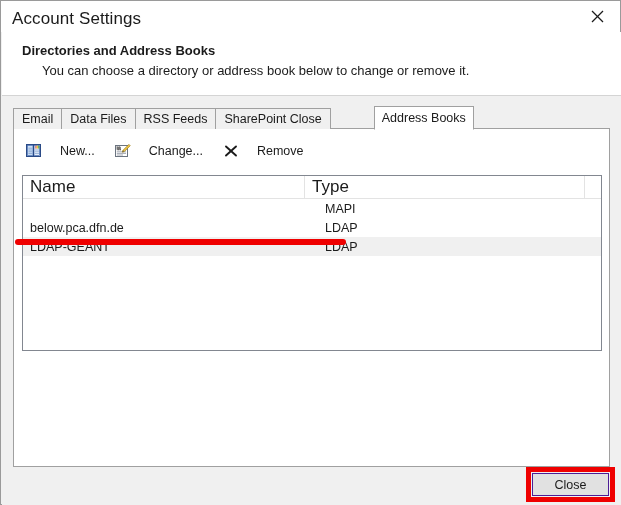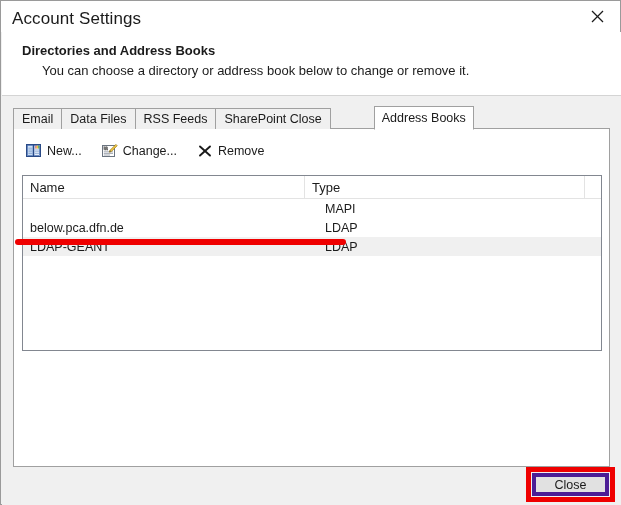--- a/index.html
+++ b/index.html
@@ -164,20 +164,21 @@
     align-items: center;
   }
   .tb-btn {
     display: flex;
     align-items: center;
     height: 22px;
     padding: 0 6px;
     margin-right: 8px;
     cursor: default;
     white-space: nowrap;
+    gap: 13px;
   }
   .tb-btn .tb-label {
     font-size: 12.5px;
     color: #1b1b1b;
     margin-left: 5px;
   }
   .tb-ico {
     width: 16px;
     height: 16px;
     display: block;
@@ -203,21 +204,21 @@
     border-bottom: 1px solid #e3e3e3;
     box-sizing: border-box;
   }
   .lv-th {
     position: absolute;
     top: 0;
     height: 22px;
     display: flex;
     align-items: center;
     box-sizing: border-box;
-    font-size: 13px;
+    font-size: 17px;
     color: #1b1b1b;
     padding-left: 7px;
     cursor: default;
     white-space: nowrap;
   }
   .lv-th.sep { border-left: 1px solid #e3e3e3; }
 
   .lv-rows {
     position: relative;
   }
@@ -243,21 +244,21 @@
 
   
   .btn-close {
     position: absolute;
     left: 531px;
     top: 472px;
     width: 77px;
     height: 23px;
     box-sizing: border-box;
     background: #e1e1e1;
-    border: 4px solid #4c1d95;
+    border: 1px solid #4c1d95;
     font-family: "Liberation Sans", sans-serif;
     font-size: 12.5px;
     color: #1b1b1b;
     display: flex;
     align-items: center;
     justify-content: center;
     cursor: default;
     padding: 0;
   }
 

